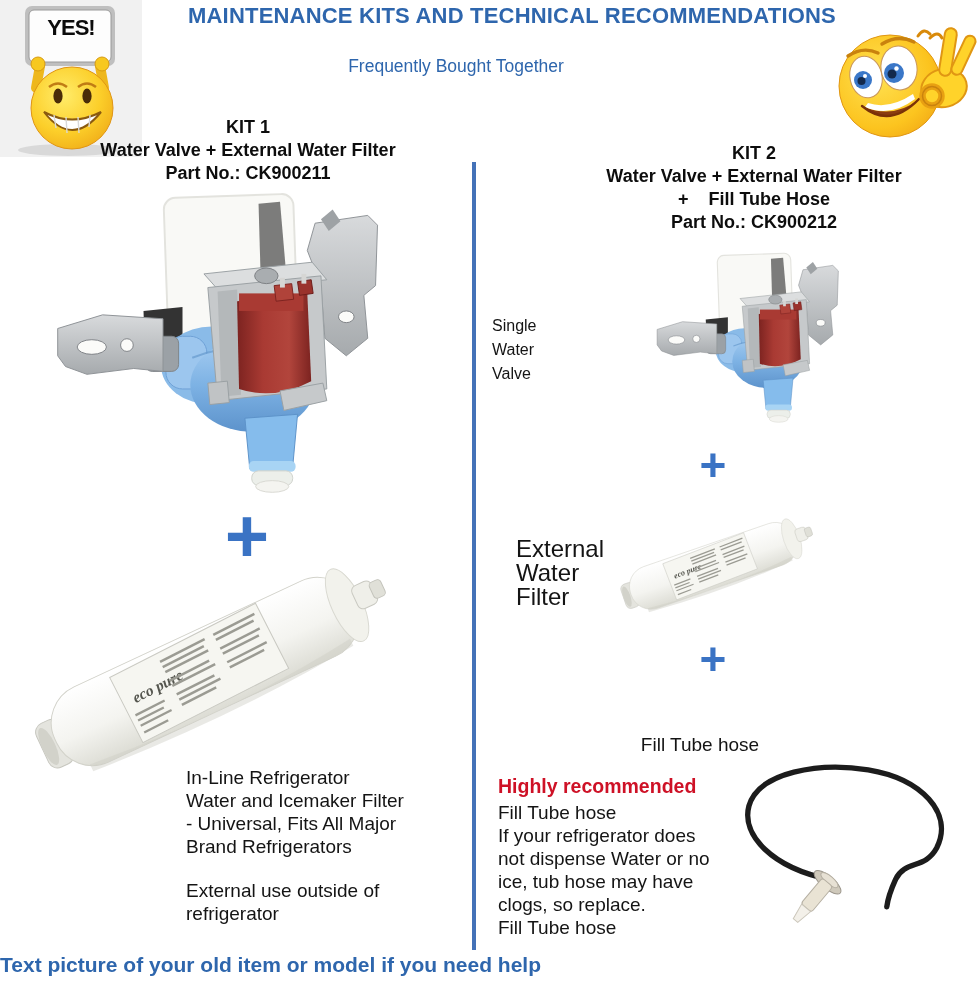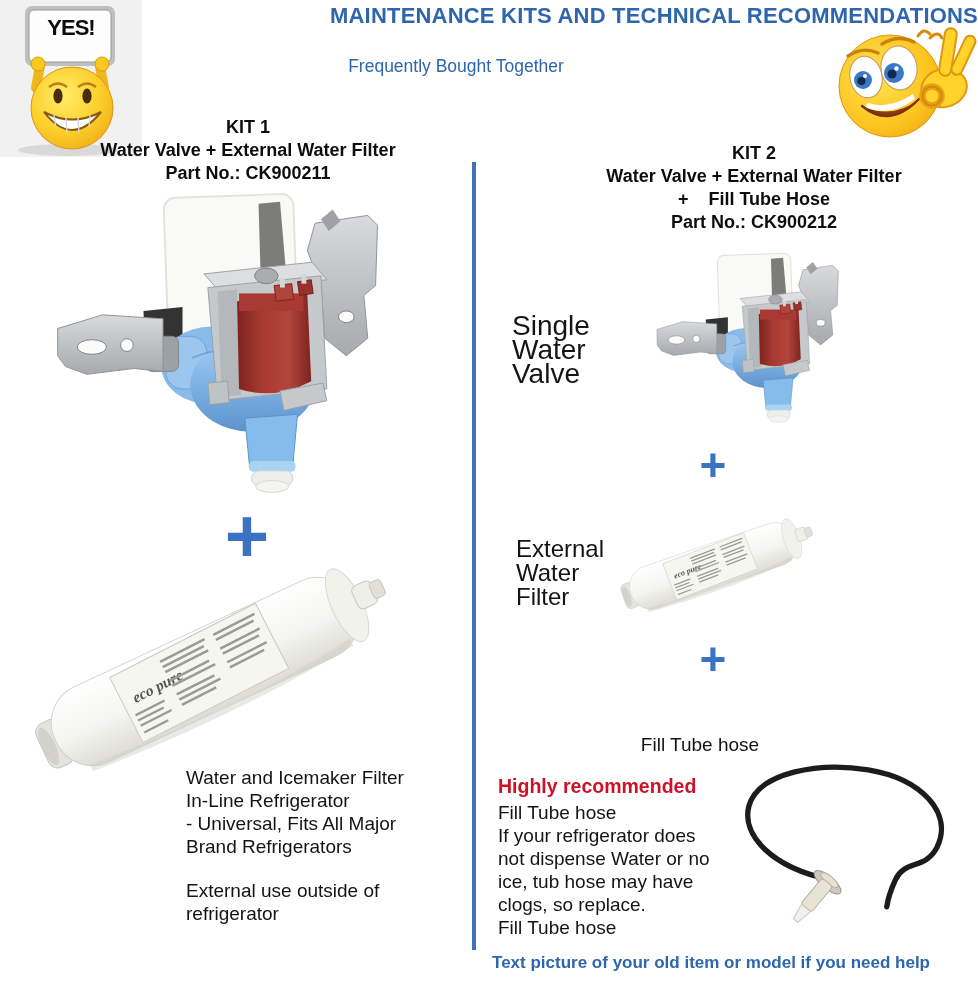--- a/index.html
+++ b/index.html
@@ -1,30 +1,30 @@
 <!DOCTYPE html>
 <html><head>
 <meta charset="utf-8">
 <style>
   html,body{margin:0;padding:0;background:#fff;}
   #canvas{position:relative;width:978px;height:982px;background:#fff;overflow:hidden;
           font-family:"Liberation Sans",sans-serif;color:#141414;}
   .abs{position:absolute;}
   .ctr{text-align:center;}
   .blue{color:#2e66ad;}
-  .h-title{font-size:22px;font-weight:bold;letter-spacing:.2px;text-align:right;}
+  .h-title{font-size:22px;font-weight:bold;letter-spacing:.2px;}
   .h-sub{font-size:17.5px;font-weight:normal;}
   .kit-head{font-size:18px;font-weight:bold;line-height:23px;color:#0d0d0d;}
   .body-txt{font-size:19px;line-height:23px;color:#141414;}
   .plus{color:#3a73c4;font-weight:bold;text-align:center;}
   .plus-big{font-size:76px;line-height:76px;}
   .plus-sm{font-size:46px;line-height:46px;}
   .red-head{font-size:19.5px;font-weight:bold;color:#ce1126;}
   .divider{background:#4472b8;}
-  .footer-note{font-size:17px;font-weight:bold;color:#2e66ad;text-align:right;}
+  .footer-note{font-size:21px;font-weight:bold;color:#2e66ad;text-align:left;}
   .yes-text{font-size:22px;font-weight:900;color:#0c0c0c;text-align:center;letter-spacing:-1px;}
   svg{display:block;}
 </style>
 </head>
 <body>
 
 <div id="canvas">
 
   <svg width="0" height="0" style="position:absolute" aria-hidden="true">
     <defs>
@@ -194,30 +194,30 @@
       <use href="#valve"></use>
     </svg>
 
   <div class="abs plus plus-big" style="left:212px;top:498px;width:70px">+</div>
 
   <svg class="abs" style="left:22px;top:614px;transform:rotate(-25deg)" width="385" height="106" viewBox="0 0 400 110">
       <use href="#filter"></use>
     </svg>
 
   <div class="abs body-txt" style="left:186px;top:766px">
+    <div>In-Line Refrigerator</div>
     <div>Water and Icemaker Filter</div>
-    <div>In-Line Refrigerator</div>
     <div>- Universal, Fits All Major</div>
     <div>Brand Refrigerators</div>
     <div style="height:21px"></div>
     <div>External use outside of</div>
     <div>refrigerator</div>
   </div>
 
-  <div class="abs body-txt" style="left:512px;top:314px;font-size:28px;line-height:24px">
+  <div class="abs body-txt" style="left:492px;top:314px;font-size:16px;line-height:24px">
     <div>Single</div>
     <div>Water</div>
     <div>Valve</div>
   </div>
 
   <svg class="abs" style="left:645px;top:252px" width="232" height="177" viewBox="0 0 420 320">
       <use href="#valve"></use>
     </svg>
 
   <div class="abs plus plus-sm" style="left:690px;top:442px;width:46px">+</div>

